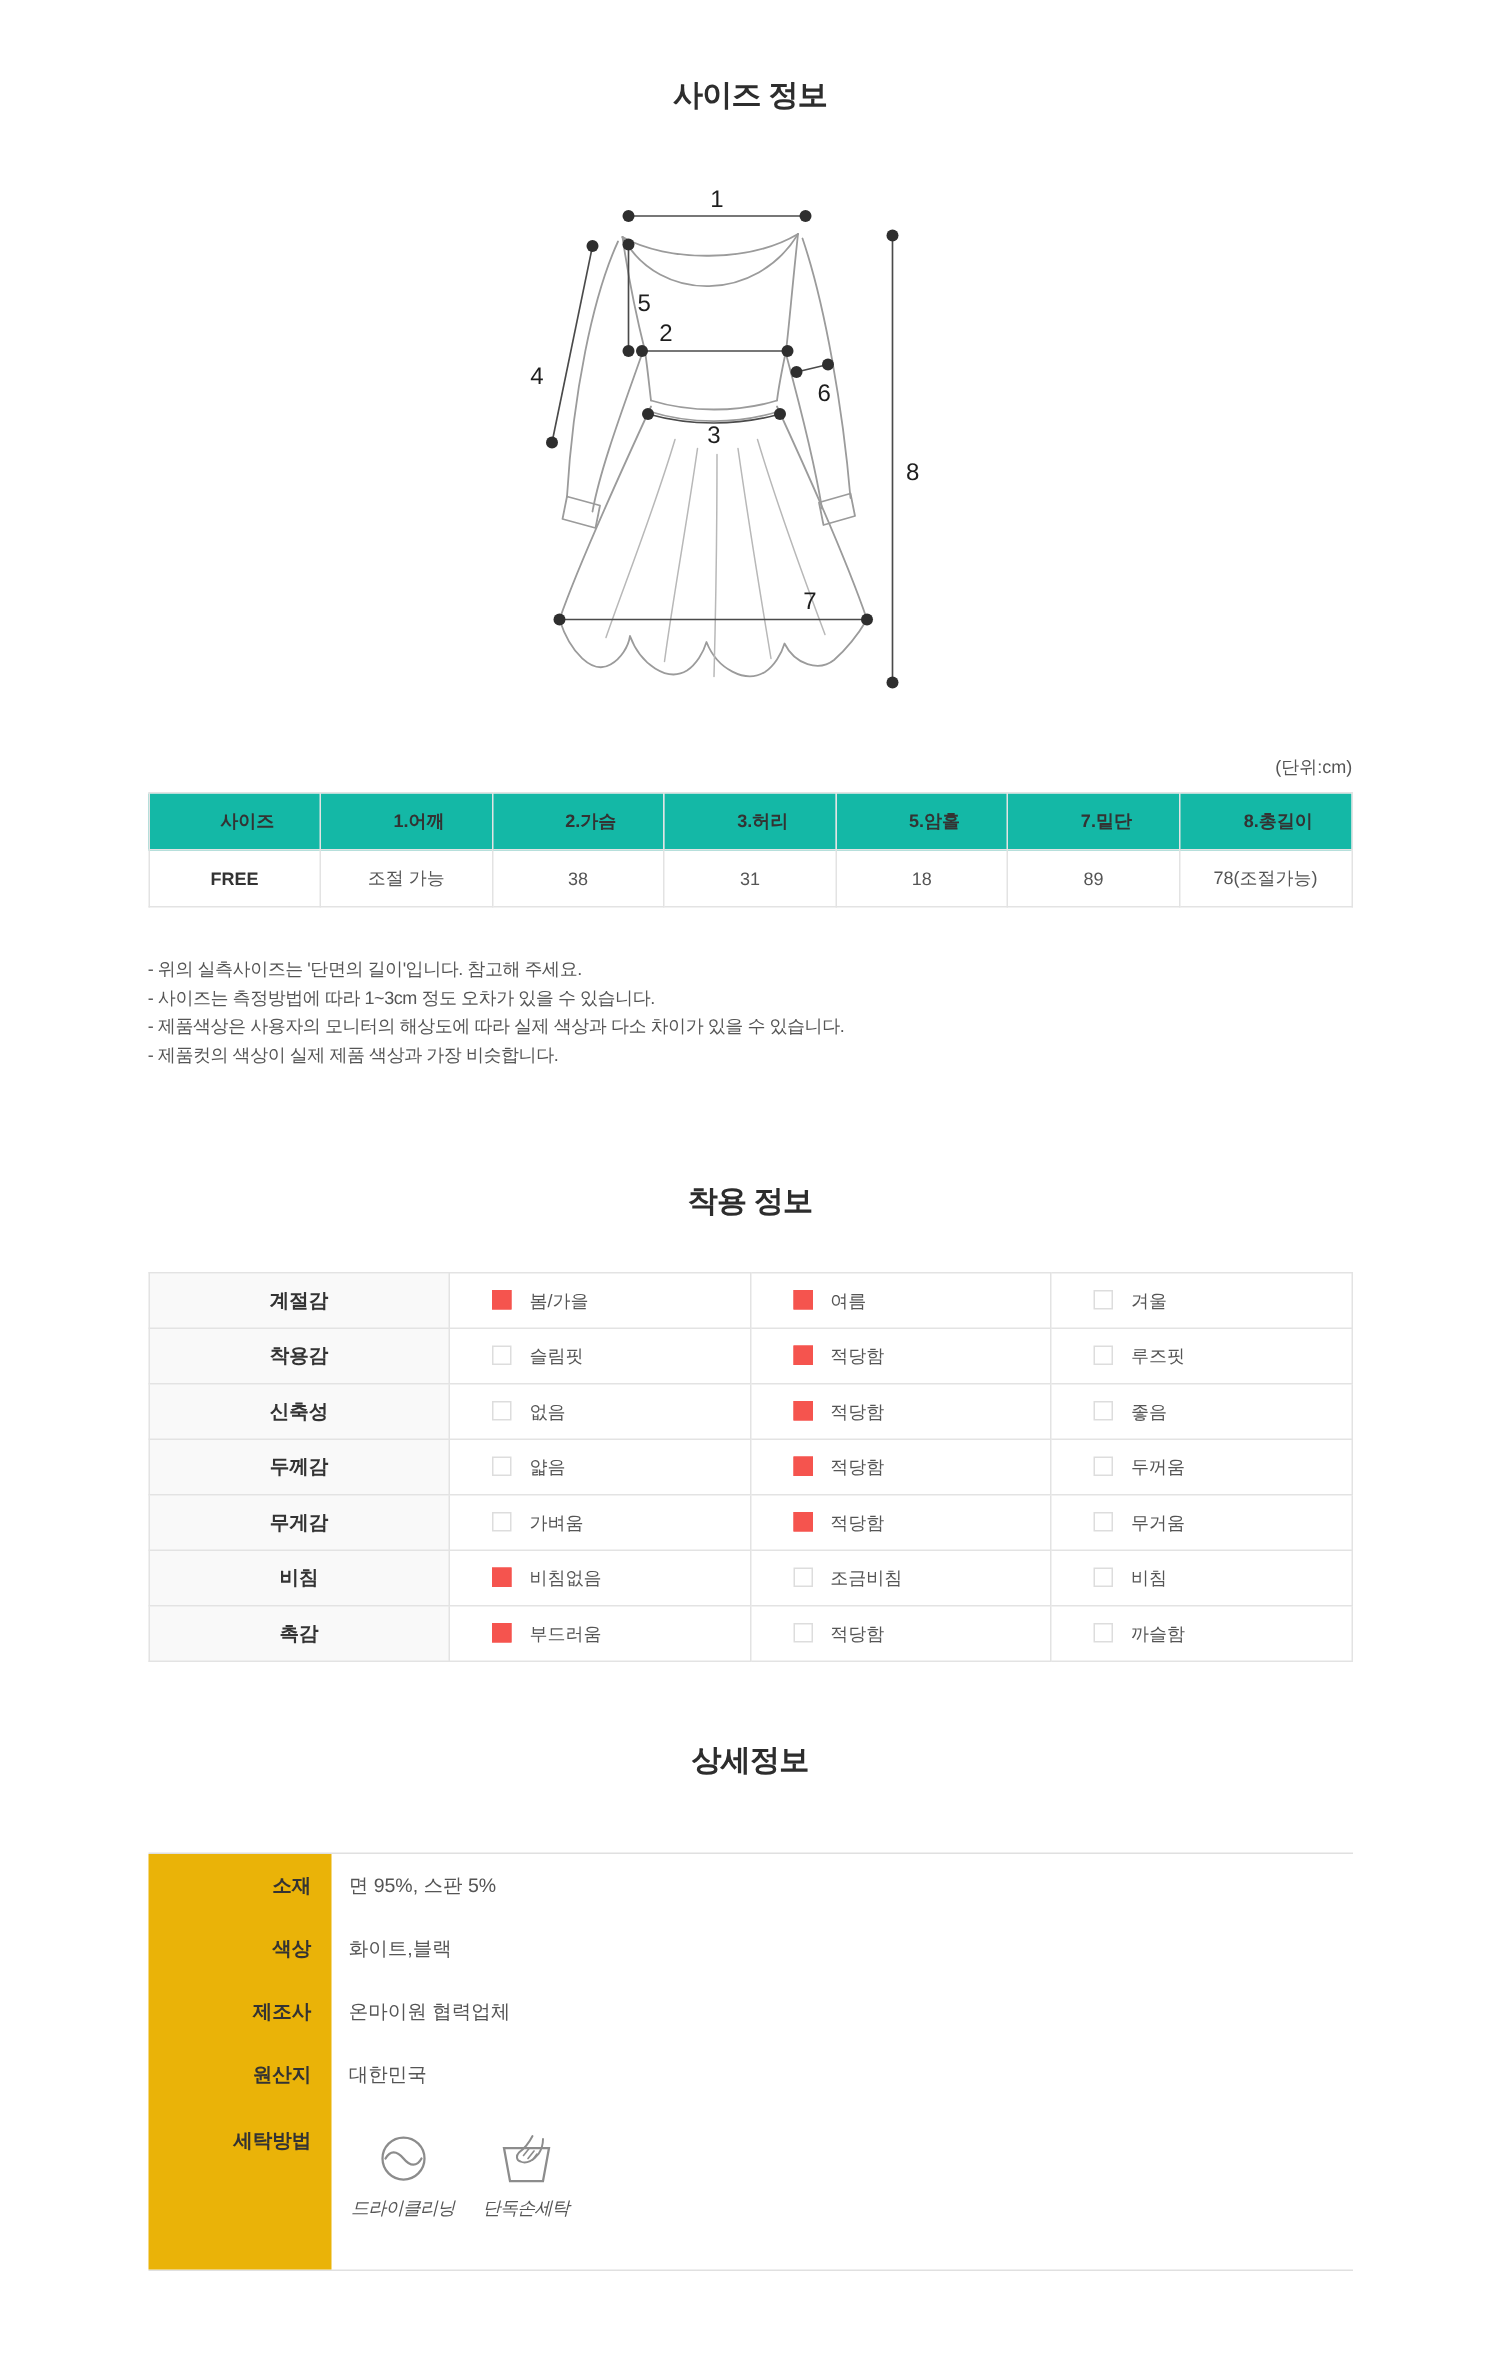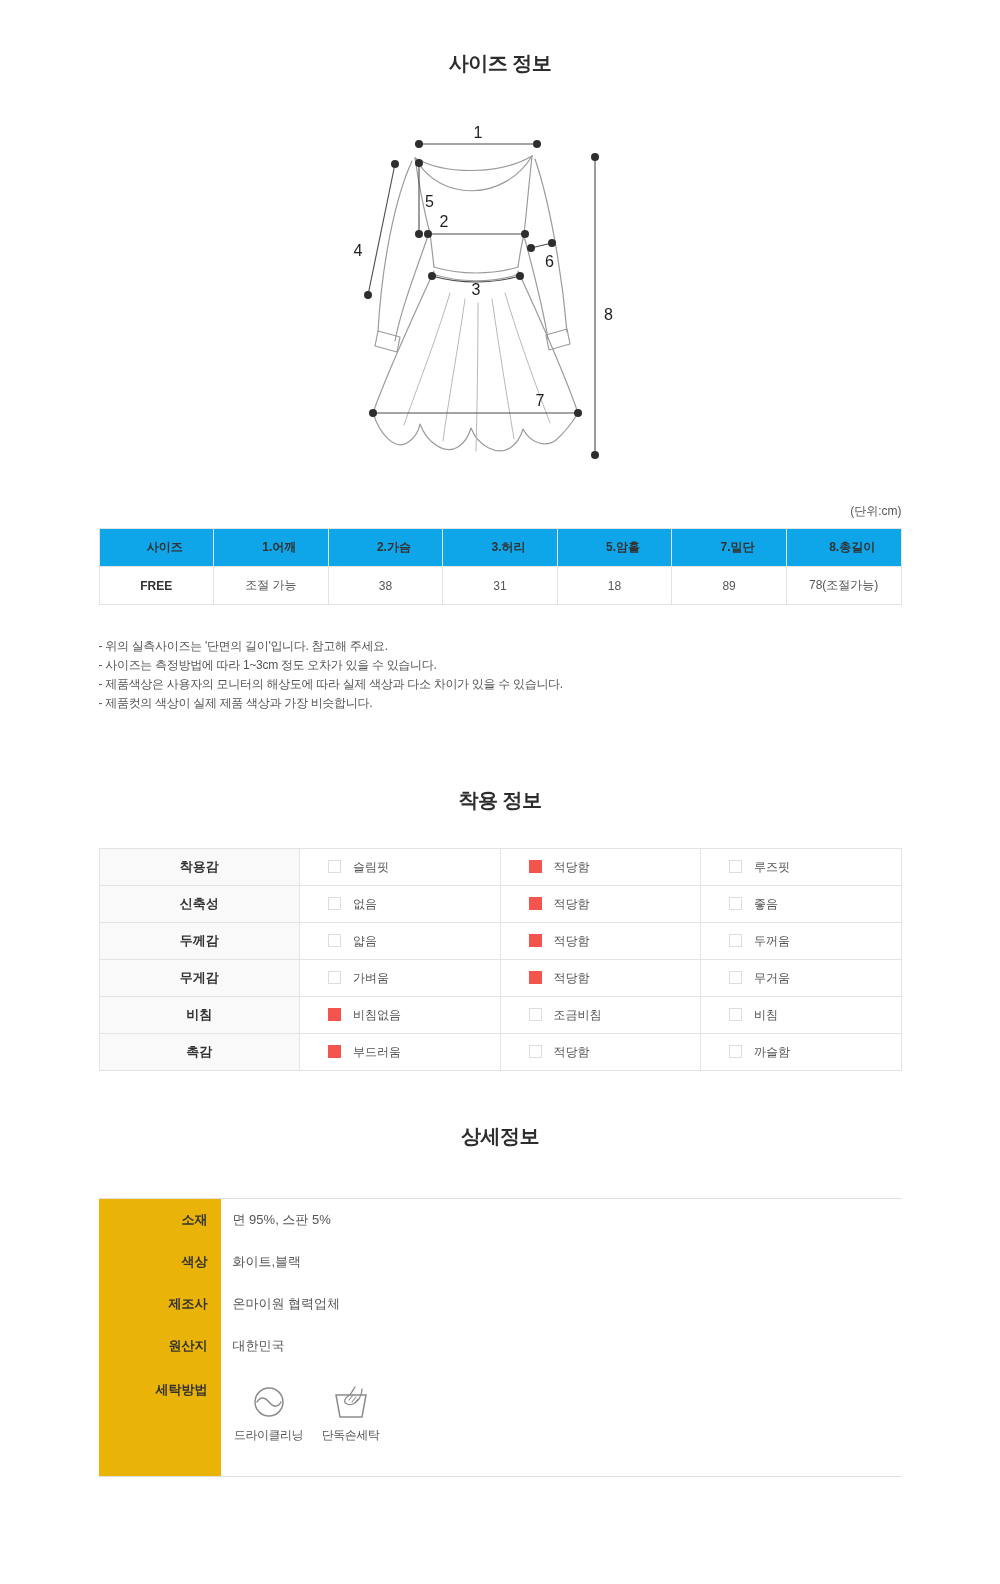--- a/index.html
+++ b/index.html
@@ -14,21 +14,21 @@
   .title-detail { margin-top:52px; }
 
   .diagram-wrap { text-align:center; margin-top:26px; height:372px; }
   .diagram-wrap svg { display:inline-block; }
   .measure-num { font-size:16px; fill:#1e1e1e; font-weight:400; }
 
   .unit-note { text-align:right; font-size:12px; color:#555; margin-top:28px; }
 
   table.size-table { width:100%; border-collapse:collapse; margin-top:8px; table-layout:fixed; }
   .size-table th, .size-table td { border:1px solid #e3e3e3; text-align:center; height:38px; font-size:12px; }
-  .size-table th { background:#0ea5e9; font-weight:700; color:#333;padding-left:17px; }
+  .size-table th { background:#14b8a6; font-weight:700; color:#333;padding-left:17px; }
   .size-table td { color:#555; }
   .size-table td.size-name { font-weight:700; color:#333; }
 
   ul.size-notes { list-style:none; margin-top:32px; }
   .size-notes li { font-size:12px; color:#555; line-height:19px; letter-spacing:-0.3px; }
 
   table.wear-table { width:100%; border-collapse:collapse; margin-top:34px; table-layout:fixed; }
   .wear-table td { border:1px solid #e3e3e3; height:37px; font-size:12px; }
   .wear-table td.wlabel { background:#f9f9f9; text-align:center; font-weight:700; font-size:13px; color:#333; }
   .wear-table td.opt { padding-left:28px; color:#555; }
@@ -37,21 +37,21 @@
 
   .detail-table { margin-top:48px; border-top:1px solid #e0e0e0; border-bottom:1px solid #e0e0e0; }
   .d-row { display:flex; }
   .d-label { width:122px; background:#eab308; text-align:right; padding-right:13px; font-weight:700; font-size:13px; color:#333; flex:0 0 122px; display:flex; align-items:center; justify-content:flex-end; height:42px; }
   .d-value { padding-left:12px; font-size:13px; color:#555; display:flex; align-items:center; height:42px; }
   .d-row.wash .d-label { height:109px; align-items:flex-start; padding-top:14px; }
   .d-row.wash .d-value { height:109px; align-items:flex-start; padding-top:18px; }
   .wash-icons { display:flex; gap:10px; }
   .wash-icon-block { text-align:center; min-width:72px; }
   .wash-icon-block svg { display:block; margin:0 auto; }
-  .wash-icon-label { font-size:12px; color:#555; margin-top:8px; letter-spacing:-0.5px; }
+  .wash-icon-label { font-size:12px; color:#555; margin-top:8px; letter-spacing:-0.5px;font-style:italic; }
 </style>
 </head>
 <body>
 
 <div class="page">
   <div class="inner">
 
     <h2 class="section-title title-size">사이즈 정보</h2>
 
     <div class="diagram-wrap">
@@ -156,20 +156,26 @@
       <li>- 위의 실측사이즈는 '단면의 길이'입니다. 참고해 주세요.</li>
       <li>- 사이즈는 측정방법에 따라 1~3cm 정도 오차가 있을 수 있습니다.</li>
       <li>- 제품색상은 사용자의 모니터의 해상도에 따라 실제 색상과 다소 차이가 있을 수 있습니다.</li>
       <li>- 제품컷의 색상이 실제 제품 색상과 가장 비슷합니다.</li>
     </ul>
 
     <h2 class="section-title title-wear">착용 정보</h2>
 
     <table class="wear-table">
       <tbody>
+          <tr>
+        <td class="wlabel">계절감</td>
+        <td class="opt"><span class="cb checked"></span><span>봄/가을</span></td>
+        <td class="opt"><span class="cb checked"></span><span>여름</span></td>
+        <td class="opt"><span class="cb"></span><span>겨울</span></td>
+      </tr>
       <tr>
         <td class="wlabel">착용감</td>
         <td class="opt"><span class="cb"></span><span>슬림핏</span></td>
         <td class="opt"><span class="cb checked"></span><span>적당함</span></td>
         <td class="opt"><span class="cb"></span><span>루즈핏</span></td>
       </tr>
       <tr>
         <td class="wlabel">신축성</td>
         <td class="opt"><span class="cb"></span><span>없음</span></td>
         <td class="opt"><span class="cb checked"></span><span>적당함</span></td>

